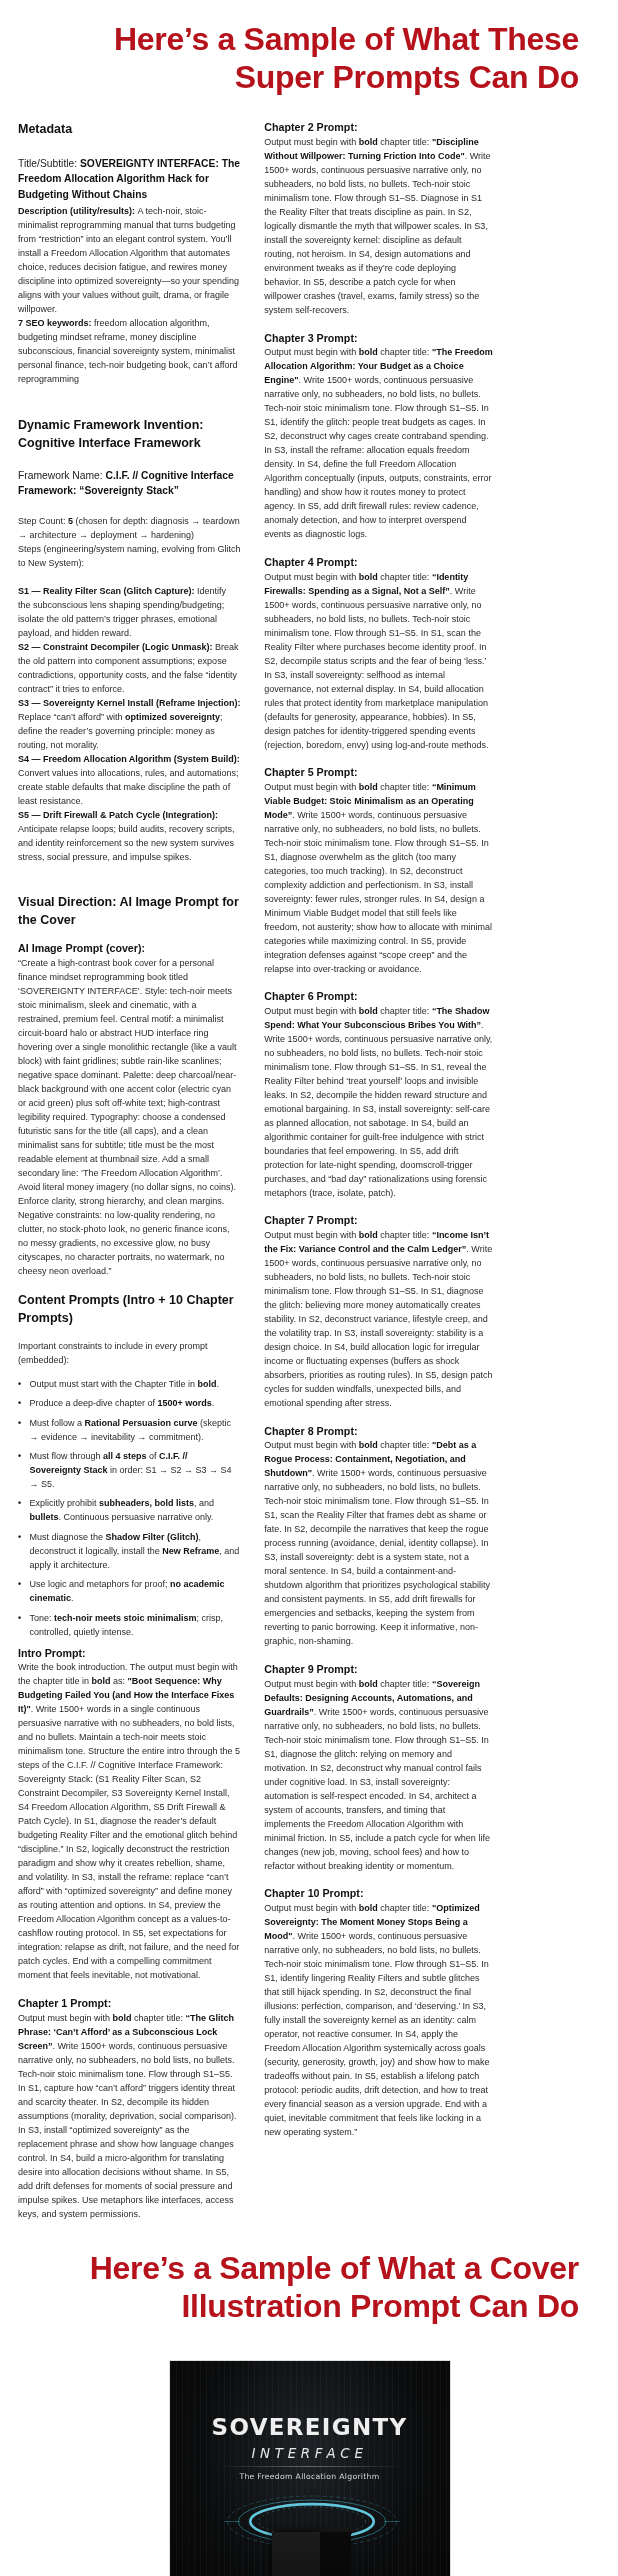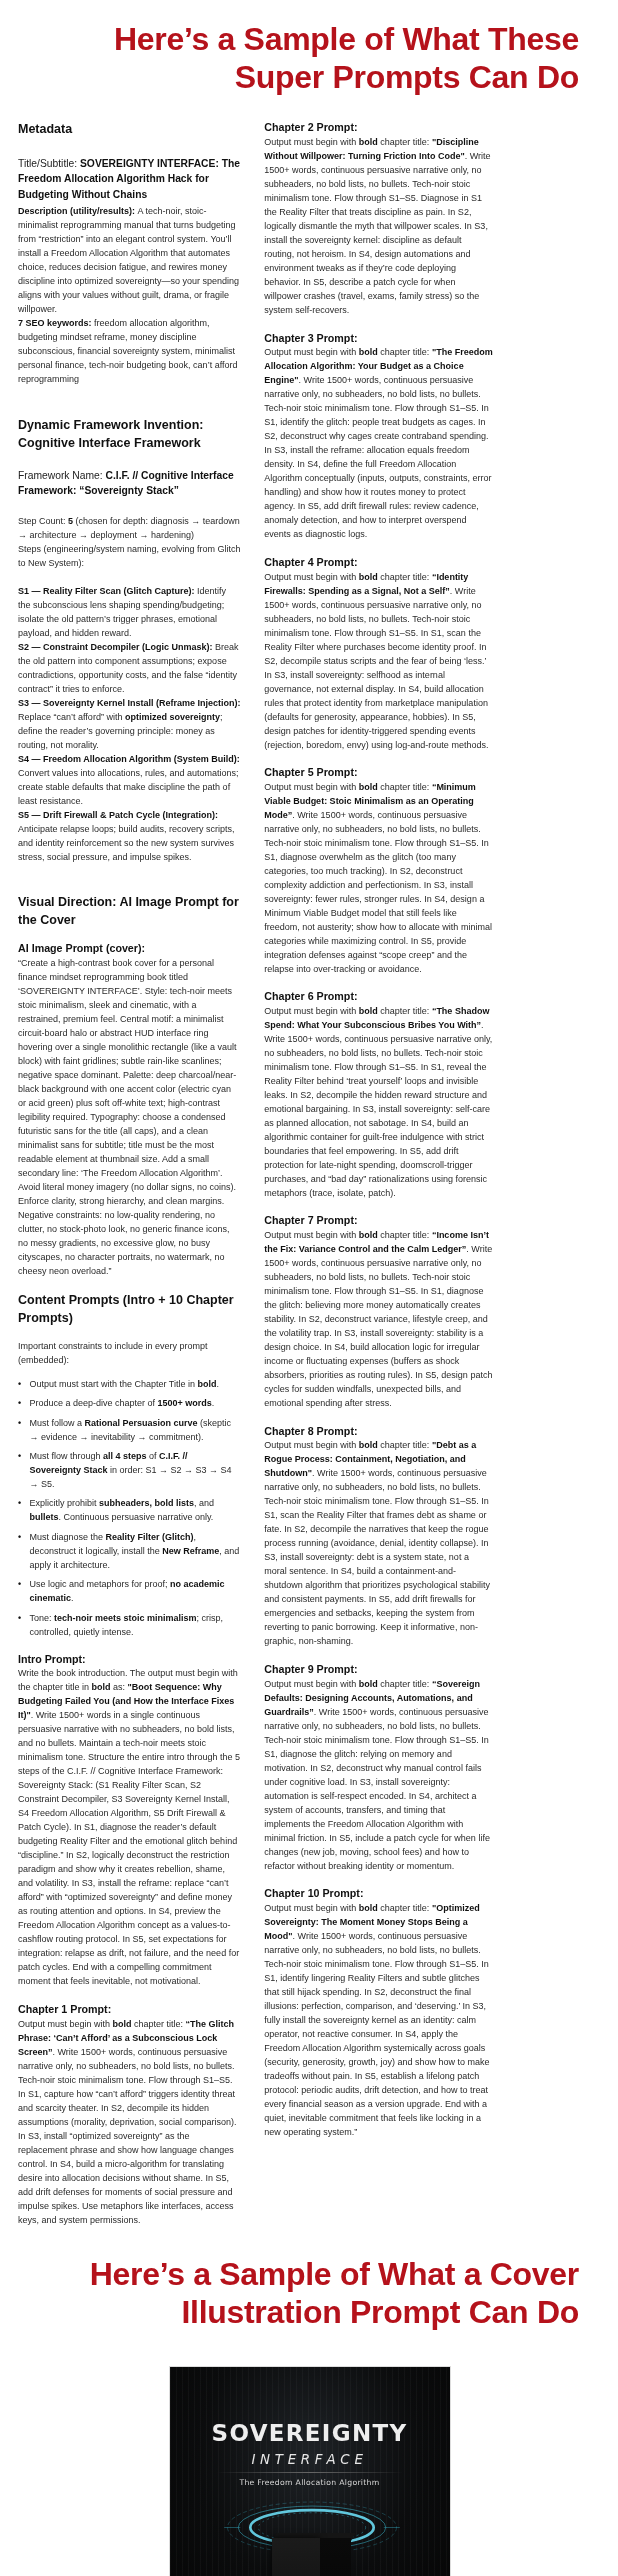--- a/index.html
+++ b/index.html
@@ -193,26 +193,26 @@
 
     <section style="margin-top:13.4px;">
       <h2 class="section" style="margin-bottom:12px;">Content Prompts (Intro + 10 Chapter Prompts)</h2>
       <p class="body">Important constraints to include in every prompt (embedded):</p>
       <ul class="constraints">
           <li><span>Output must start with the Chapter Title in </span><b>bold</b><span>.</span></li>
           <li><span>Produce a deep-dive chapter of </span><b>1500+ words</b><span>.</span></li>
           <li><span>Must follow a </span><b>Rational Persuasion curve</b><span> (skeptic → evidence → inevitability → commitment).</span></li>
           <li><span>Must flow through </span><b>all 4 steps</b><span> of </span><b>C.I.F. // Sovereignty Stack</b><span> in order: S1 → S2 → S3 → S4 → S5.</span></li>
           <li><span>Explicitly prohibit </span><b>subheaders, bold lists</b><span>, and </span><b>bullets</b><span>. Continuous persuasive narrative only.</span></li>
-          <li><span>Must diagnose the </span><b>Reality Filter (Glitch)</b><span>, deconstruct it logically, install the </span><b>New Reframe</b><span>, and apply it architecture.</span></li>
+          <li><span>Must diagnose the </span><b>Shadow Filter (Glitch)</b><span>, deconstruct it logically, install the </span><b>New Reframe</b><span>, and apply it architecture.</span></li>
           <li><span>Use logic and metaphors for proof; </span><b>no academic cinematic</b><span>.</span></li>
           <li><span>Tone: </span><b>tech-noir meets stoic minimalism</b><span>; crisp, controlled, quietly intense.</span></li>
         </ul>
 
-      <div class="chapter" style="margin-top:13px;">
+      <div class="chapter" style="margin-top:7px;">
         <h3 class="sub">Intro Prompt:</h3>
         <p class="body"><span>Write the book introduction. The output must begin with the chapter title in </span><b>bold</b><span> as: </span><b>"Boot Sequence: Why Budgeting Failed You (and How the Interface Fixes It)"</b><span>. Write 1500+ words in a single continuous persuasive narrative with no subheaders, no bold lists, and no bullets. Maintain a tech-noir meets stoic minimalism tone. Structure the entire intro through the 5 steps of the C.I.F. // Cognitive Interface Framework: Sovereignty Stack: (S1 Reality Filter Scan, S2 Constraint Decompiler, S3 Sovereignty Kernel Install, S4 Freedom Allocation Algorithm, S5 Drift Firewall &amp; Patch Cycle). In S1, diagnose the reader’s default budgeting Reality Filter and the emotional glitch behind “discipline.” In S2, logically deconstruct the restriction paradigm and show why it creates rebellion, shame, and volatility. In S3, install the reframe: replace “can’t afford” with “optimized sovereignty” and define money as routing attention and options. In S4, preview the Freedom Allocation Algorithm concept as a values-to-cashflow routing protocol. In S5, set expectations for integration: relapse as drift, not failure, and the need for patch cycles. End with a compelling commitment moment that feels inevitable, not motivational.</span></p>
       </div>
       <div class="chapter">
         <h3 class="sub">Chapter 1 Prompt:</h3>
         <p class="body"><span>Output must begin with </span><b>bold</b><span> chapter title: </span><b>“The Glitch Phrase: ‘Can’t Afford’ as a Subconscious Lock Screen”</b><span>. Write 1500+ words, continuous persuasive narrative only, no subheaders, no bold lists, no bullets. Tech-noir stoic minimalism tone. Flow through S1–S5. In S1, capture how “can’t afford” triggers identity threat and scarcity theater. In S2, decompile its hidden assumptions (morality, deprivation, social comparison). In S3, install “optimized sovereignty” as the replacement phrase and show how language changes control. In S4, build a micro-algorithm for translating desire into allocation decisions without shame. In S5, add drift defenses for moments of social pressure and impulse spikes. Use metaphors like interfaces, access keys, and system permissions.</span></p>
       </div>
     </section>
   </div>
 

